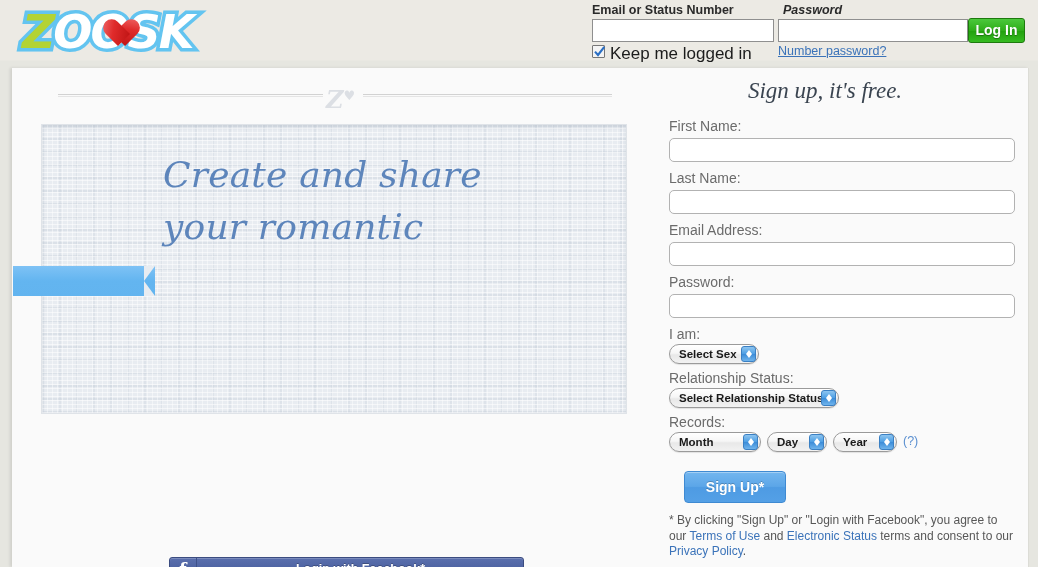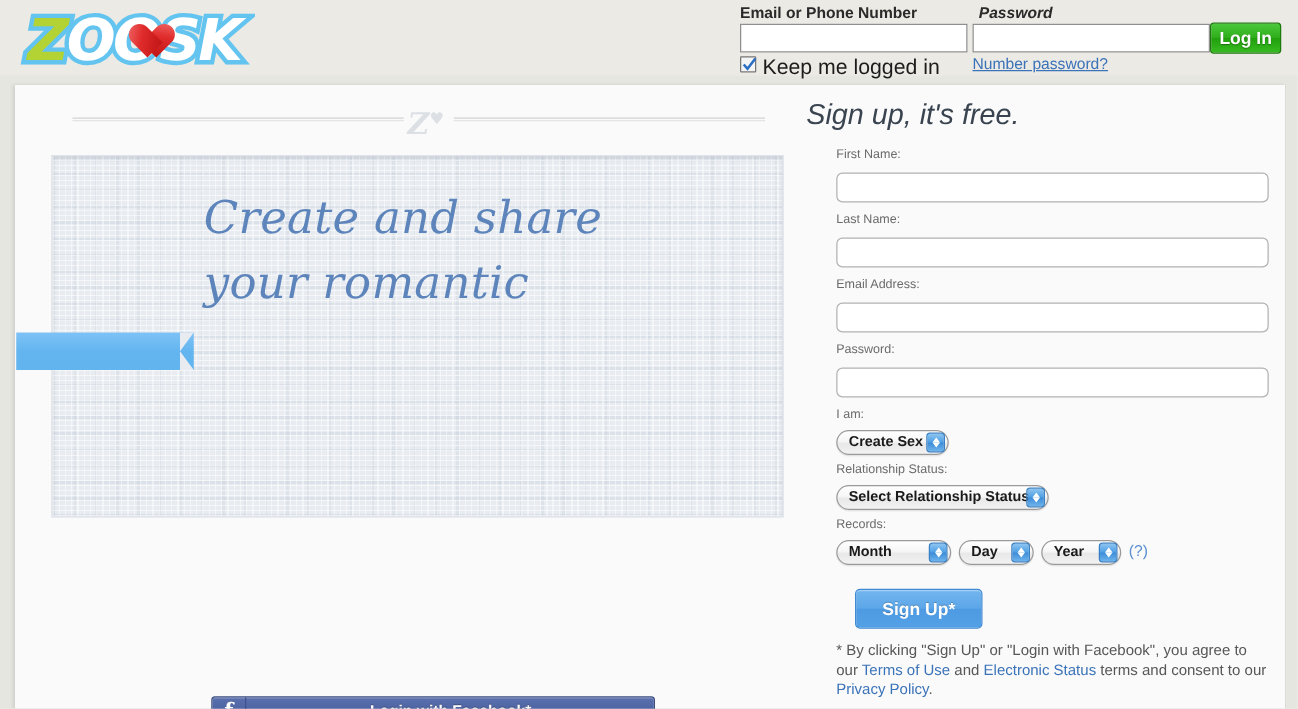--- a/index.html
+++ b/index.html
@@ -161,26 +161,27 @@
     position: absolute; left: 28px; top: 0; right: 0; height: 23px;
     color: #ffffff; font-size: 12.5px; font-weight: bold;
     text-align: center; line-height: 23px;
     text-shadow: 0 -1px 0 rgba(0,0,0,.25);
   }
 
   
   .signup { position: absolute; left: 633px; top: 0; width: 384px; height: 499px; }
   .signup-title {
     position: absolute; left: 0; top: 10px; width: 360px;
-    font-family: Liberation Sans, sans-serif; font-style: italic;
+    text-align: center;
+    font-family: Liberation Serif, serif; font-style: italic;
     font-size: 23px; color: #3a4450;
   }
   .flabel {
     position: absolute; left: 24px;
-    font-size: 10px; color: #6b6b6b;
+    font-size: 14px; color: #6b6b6b;
     white-space: nowrap;
   }
   .finput {
     position: absolute; left: 24px; width: 346px; height: 24px;
     background: #fff; border: 1px solid #b2b2b2; border-radius: 5px;
     font-size: 13px; padding: 2px 6px; color: #222;
     font-family: "Liberation Sans", sans-serif;
   }
 
   
@@ -236,21 +237,21 @@
 <div id="root">
 
   <div class="header">
 
     <div class="logo">
       <div class="logo-text"><span class="zed">Z</span><span>OOSK</span></div>
       <div class="logo-heart"></div>
     </div>
 
     <div class="login-area">
-      <div class="login-label lbl-email">Email or Phone Number</div>
+      <div class="login-label lbl-email">Email or Status Number</div>
       <input class="login-input in-email" type="text" value="" style="">
       <div class="login-label lbl-pass">Password</div>
       <input class="login-input in-pass" type="password" value="" style="">
       <div class="login-btn">Log In</div>
 
       <div class="keep-row">
         <div class="cb">
           <svg width="13" height="13" viewBox="0 0 13 13">
             <path d="M2 6.6 L5 10 L11.3 1.8" stroke="#2b6fc4" stroke-width="2.1" fill="none"></path>
           </svg>
@@ -293,21 +294,21 @@
       <input class="finput" style="top: 122px;" type="text" value="">
 
       <div class="flabel" style="top:154px">Email Address:</div>
       <input class="finput" style="top: 174px;" type="text" value="">
 
       <div class="flabel" style="top:206px">Password:</div>
       <input class="finput" style="top: 226px;" type="password" value="">
 
       <div class="flabel" style="top:258px">I am:</div>
       <div class="msel" style="left:24px; top:276px; width:90px">
-        <div class="sel-text">Create Sex</div>
+        <div class="sel-text">Select Sex</div>
         <div class="sel-arrows"></div>
       </div>
 
       <div class="flabel" style="top:302px">Relationship Status:</div>
       <div class="msel" style="left:24px; top:320px; width:170px">
         <div class="sel-text">Select Relationship Status</div>
         <div class="sel-arrows"></div>
       </div>
 
       <div class="flabel" style="top:346px">Records:</div>

